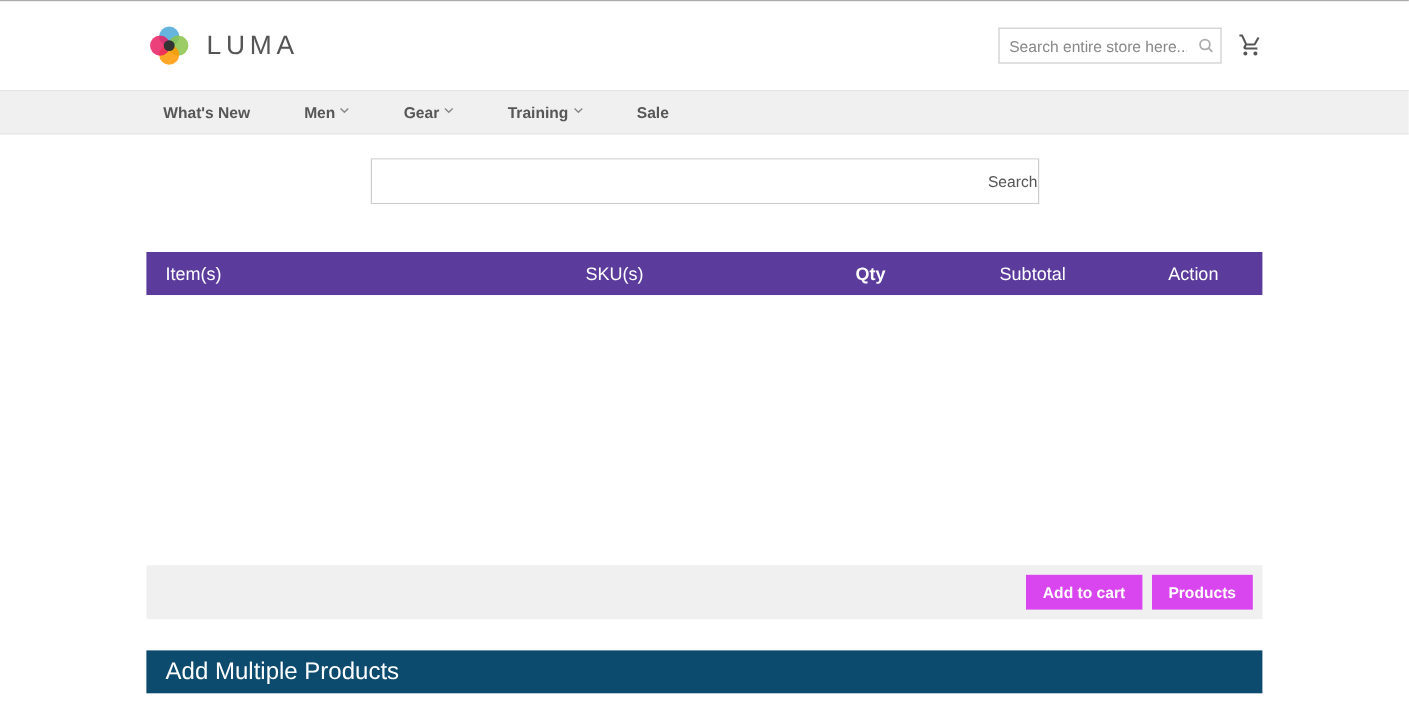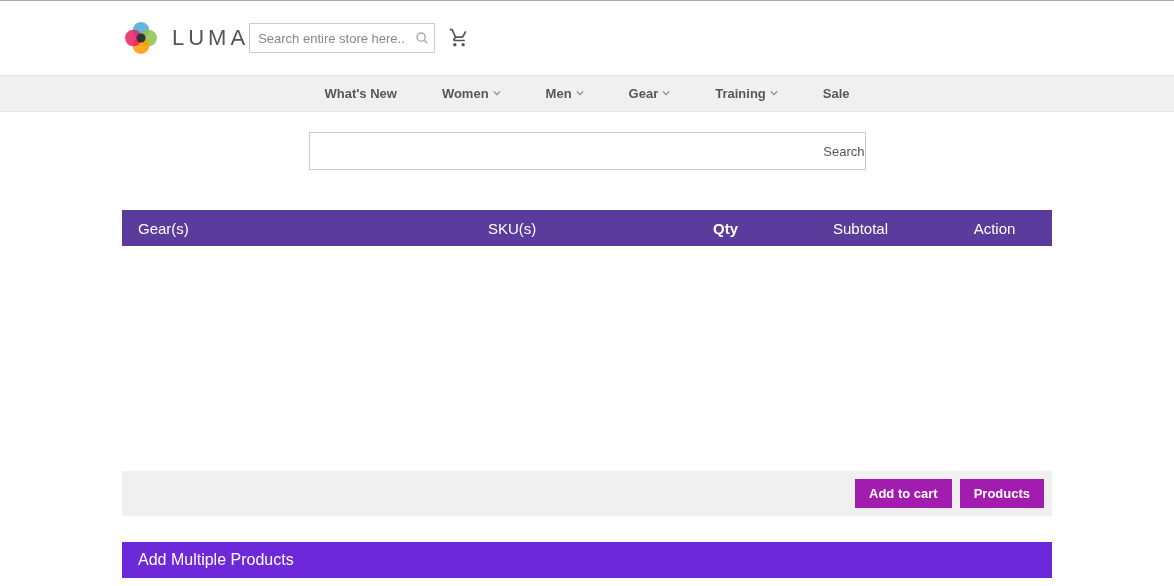--- a/index.html
+++ b/index.html
@@ -14,21 +14,21 @@
       font-size: 14px;
       color: #333;
     }
     .page-wrapper {
       max-width: 1174px;
       margin: 0 auto;
     }
     .header {
       display: flex;
       align-items: center;
-      justify-content: flex-start;
+      justify-content: space-between;
       padding: 18px 0 18px 0;
       max-width: 930px;
       margin: 0 auto;
     }
     .logo {
       display: flex;
       align-items: center;
       gap: 12px;
     }
     .logo-mark {
@@ -84,21 +84,20 @@
     .nav {
       background: #f0f0f0;
       border-bottom: 1px solid #e5e5e5;
       border-top: 1px solid #e5e5e5;
     }
     .nav-inner {
       max-width: 930px;
       margin: 0 auto;
       display: flex;
       gap: 17px;
-      justify-content: center;
     }
     .nav-item {
       padding: 10px 14px;
       font-size: 13px;
       color: #575757;
       font-weight: 600;
       cursor: pointer;
       display: flex;
       align-items: center;
       gap: 4px;
@@ -155,37 +154,37 @@
       background: #fff;
     }
     .action-bar {
       background: #f0f0f0;
       padding: 8px 8px;
       display: flex;
       justify-content: flex-end;
       gap: 8px;
     }
     .btn {
-      background: #a21caf;
+      background: #d946ef;
       color: #fff;
       border: none;
       padding: 7px 14px;
       font-size: 13px;
       font-weight: 600;
       cursor: pointer;
     }
     .section-header {
       margin-top: 26px;
-      background: #6d28d9;
+      background: #0c4a6e;
       color: #fff;
       height: 36px;
       display: flex;
       align-items: center;
       padding: 0 16px;
-      font-size: 16px;
+      font-size: 20px;
     }
   </style>
 </head>
 <body>
 
 <div class="page-wrapper">
   <div class="header">
     <div class="logo">
       <div class="logo-mark">
         <svg viewBox="0 0 100 100" width="38" height="38">
@@ -215,26 +214,20 @@
       </div>
     </div>
   </div>
 
   <div class="nav">
     <div class="nav-inner" id="nav-inner">
         <div class="nav-item">
           <span>What's New</span>
         </div>
         <div class="nav-item">
-          <span>Women</span>
-          <span class="chevron"><svg width="8" height="8" viewBox="0 0 10 10">
-              <path d="M1 3 L5 7 L9 3" fill="none" stroke="#888" stroke-width="1.5"></path>
-            </svg></span>
-        </div>
-        <div class="nav-item">
           <span>Men</span>
           <span class="chevron"><svg width="8" height="8" viewBox="0 0 10 10">
               <path d="M1 3 L5 7 L9 3" fill="none" stroke="#888" stroke-width="1.5"></path>
             </svg></span>
         </div>
         <div class="nav-item">
           <span>Gear</span>
           <span class="chevron"><svg width="8" height="8" viewBox="0 0 10 10">
               <path d="M1 3 L5 7 L9 3" fill="none" stroke="#888" stroke-width="1.5"></path>
             </svg></span>
@@ -250,21 +243,21 @@
         </div>
       </div>
   </div>
 
   <div class="content">
     <div class="center-search">
       <input type="text" placeholder="Search" style="">
     </div>
 
     <div class="table-header">
-      <div class="th-items">Gear(s)</div>
+      <div class="th-items">Item(s)</div>
       <div class="th-sku">SKU(s)</div>
       <div class="th-qty">Qty</div>
       <div class="th-subtotal">Subtotal</div>
       <div class="th-action">Action</div>
     </div>
     <div class="table-body"></div>
 
     <div class="action-bar">
       <button class="btn">Add to cart</button>
       <button class="btn">Products</button>

